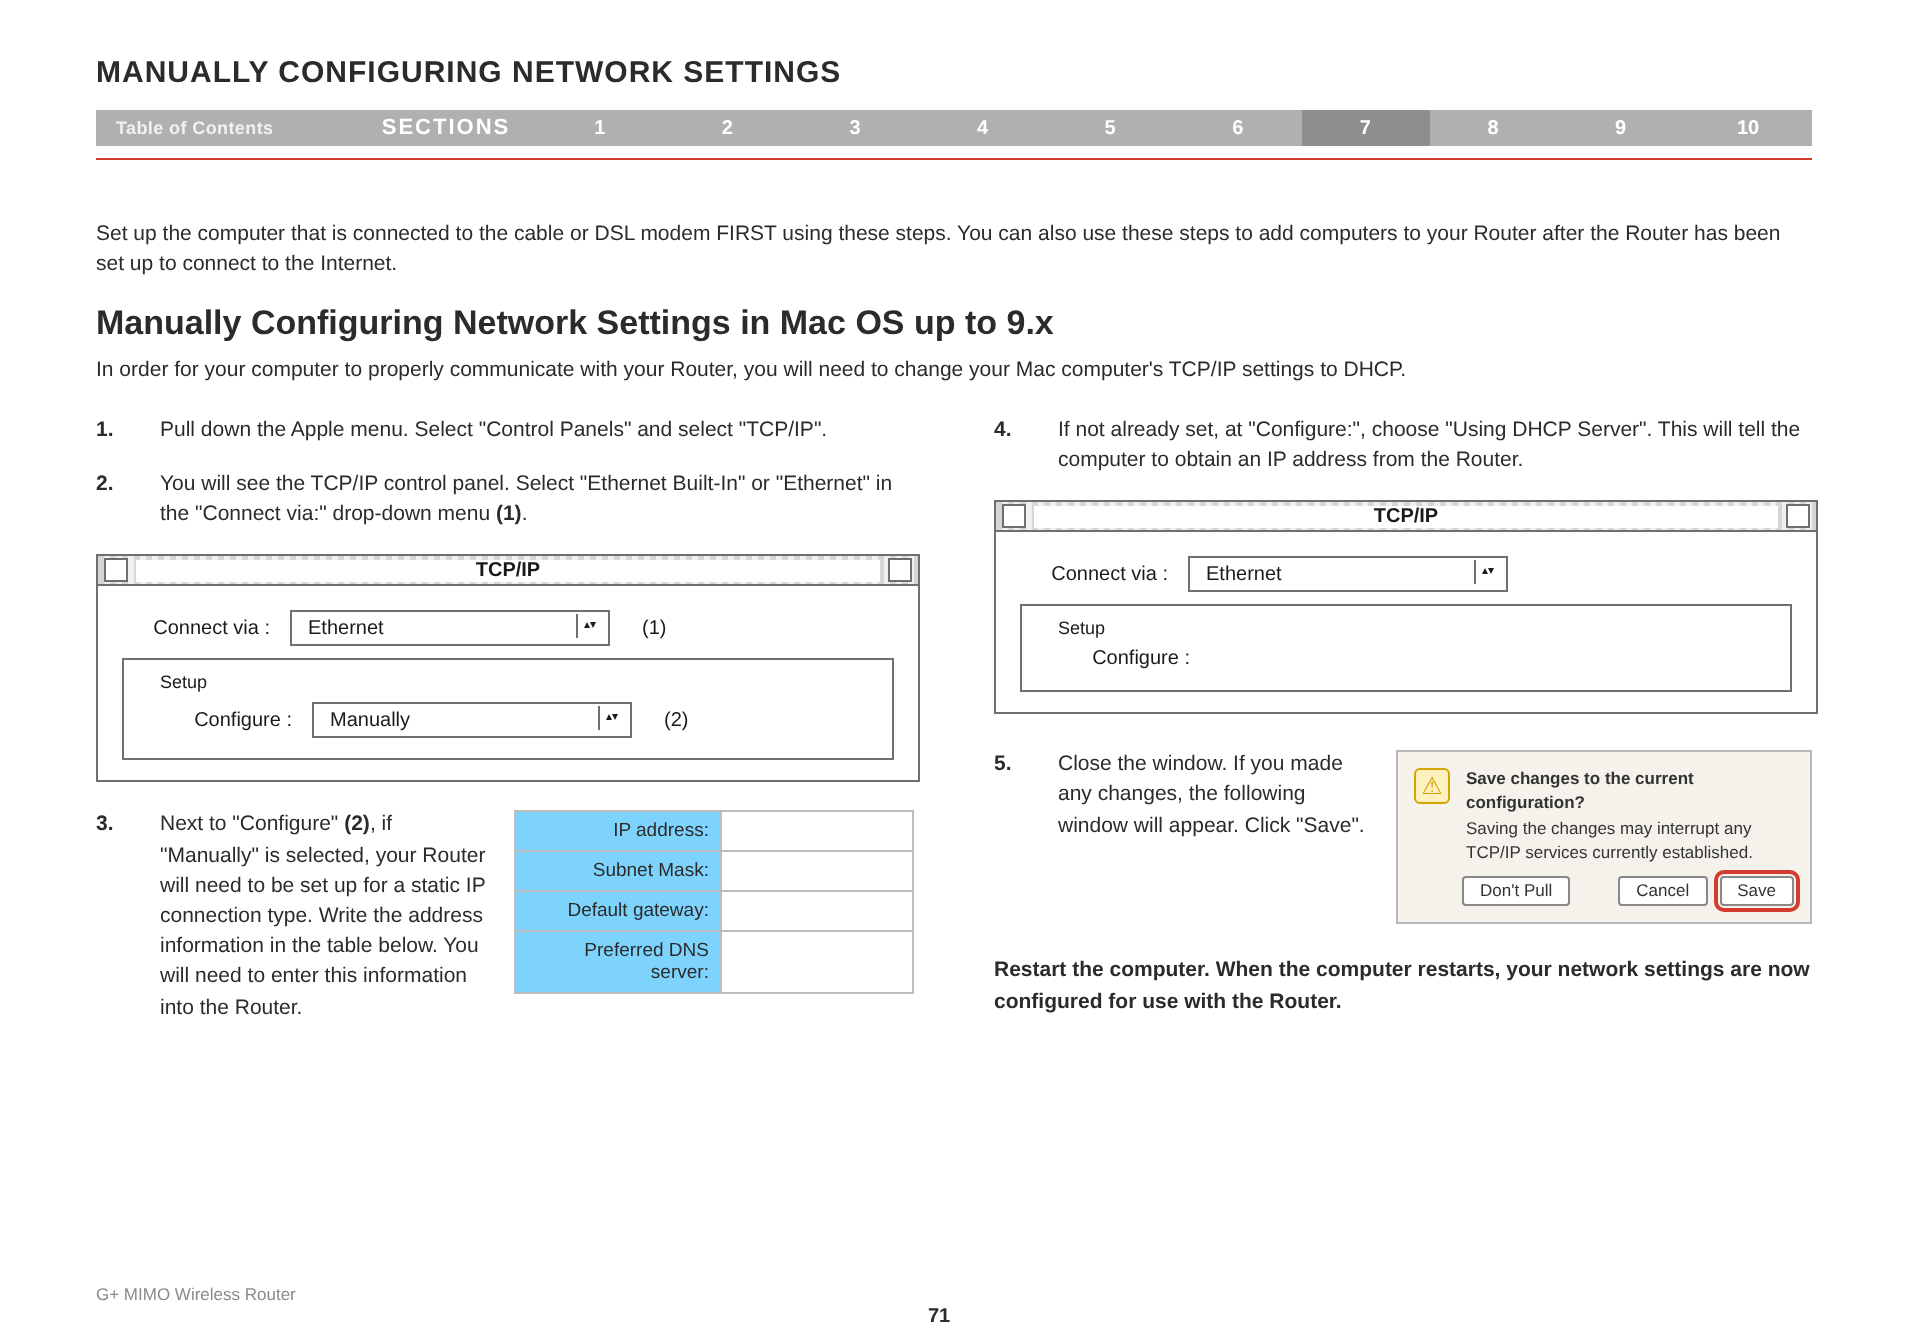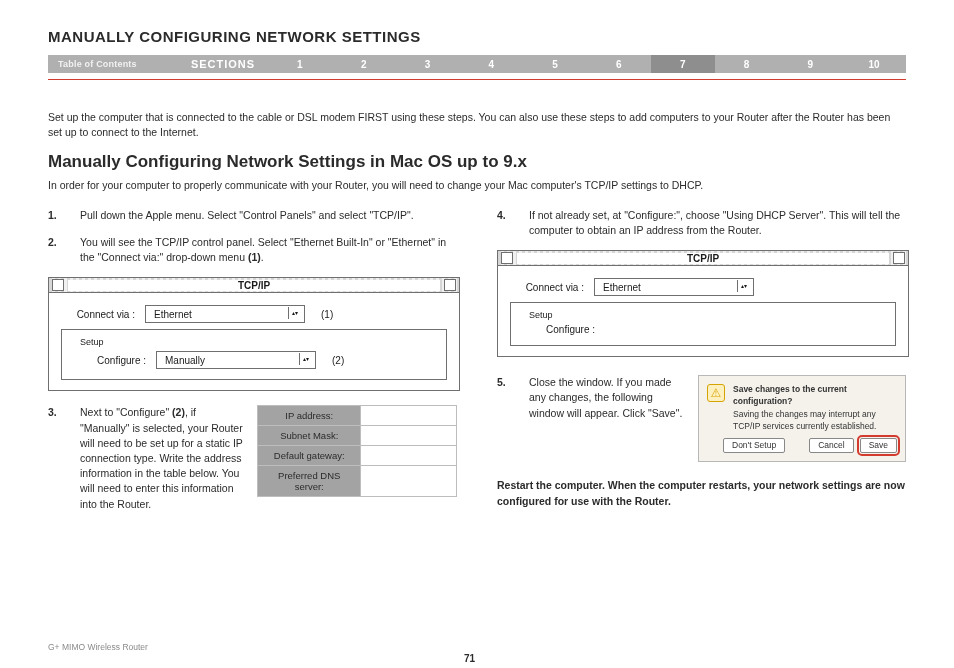--- a/index.html
+++ b/index.html
@@ -43,21 +43,21 @@
   .mac-body .lbl{width:74px;text-align:right;}
   .mac-select{height:16px;border:1px solid var(--mac-border);background:#fff;display:flex;align-items:center;padding:0 20px 0 8px;position:relative;min-width:130px;}
   .mac-select .arrows{position:absolute;right:3px;top:1px;width:12px;height:12px;border-left:1px solid var(--mac-border);display:flex;flex-direction:column;align-items:center;justify-content:center;font-size:6px;line-height:5px;}
   .mac-fieldset{border:1px solid var(--mac-border);margin-top:6px;padding:6px 10px;}
   .mac-fieldset .legend{display:inline-block;background:#fff;padding:0 4px;margin-top:-12px;margin-left:4px;font-size:9px;}
   .annot{font-size:10px;margin-left:6px;}
   .ring-red{border:2px solid var(--red);border-radius:9px;padding:0 2px;}
   
   .addr-table{border-collapse:collapse;width:200px;}
   .addr-table td{border:1px solid #bdbdbd;padding:4px 6px;font-size:9.5px;}
-  .addr-table td.key{width:52%;text-align:center;background:#a3a3a3;margin-top:14px;}
+  .addr-table td.key{width:52%;text-align:right;background:#7dd3fc;margin-top:14px;}
   
   .alert-box{border:1px solid #b8b8b8;background:var(--alert);padding:8px 8px 8px 8px;width:190px;font-size:8.5px;line-height:1.35;color:#333;}
   .alert-top{display:flex;gap:8px;margin-bottom:6px;}
   .alert-icon{width:16px;height:16px;flex:0 0 16px;display:flex;align-items:center;justify-content:center;font-size:12px;color:#d6a400;background:#fff0c0;border:1px solid #d6a400;border-radius:3px;}
   .alert-msg{flex:1;}
   .alert-msg .hd{font-weight:700;font-size:8.5px;margin-bottom:2px;}
   .alert-btns{display:flex;gap:24px;justify-content:flex-end;margin-top:6px;}
   .alert-btn{border:1px solid #888;background:#fff;padding:1px 8px;font-size:8.5px;border-radius:2px;}
   .alert-btn.primary{outline:2px solid var(--red);outline-offset:1px;}
   .restart{font-size:10.5px;font-weight:700;margin-top:16px;line-height:1.45;}
@@ -214,21 +214,21 @@
         </ol>
         <div class="alert-box">
           <div class="alert-top">
             <div class="alert-icon">⚠</div>
             <div class="alert-msg">
               <div class="hd">Save changes to the current configuration?</div>
               <div>Saving the changes may interrupt any TCP/IP services currently established.</div>
             </div>
           </div>
           <div class="alert-btns">
-            <span class="alert-btn">Don't Setup</span>
+            <span class="alert-btn">Don't Pull</span>
             <span style="display:flex;gap:6px;">
               <span class="alert-btn">Cancel</span>
               <span class="alert-btn primary">Save</span>
             </span>
           </div>
         </div>
       </div>
 
       <p class="restart">Restart the computer. When the computer restarts, your network settings are now configured for use with the Router.</p>
     </div>

